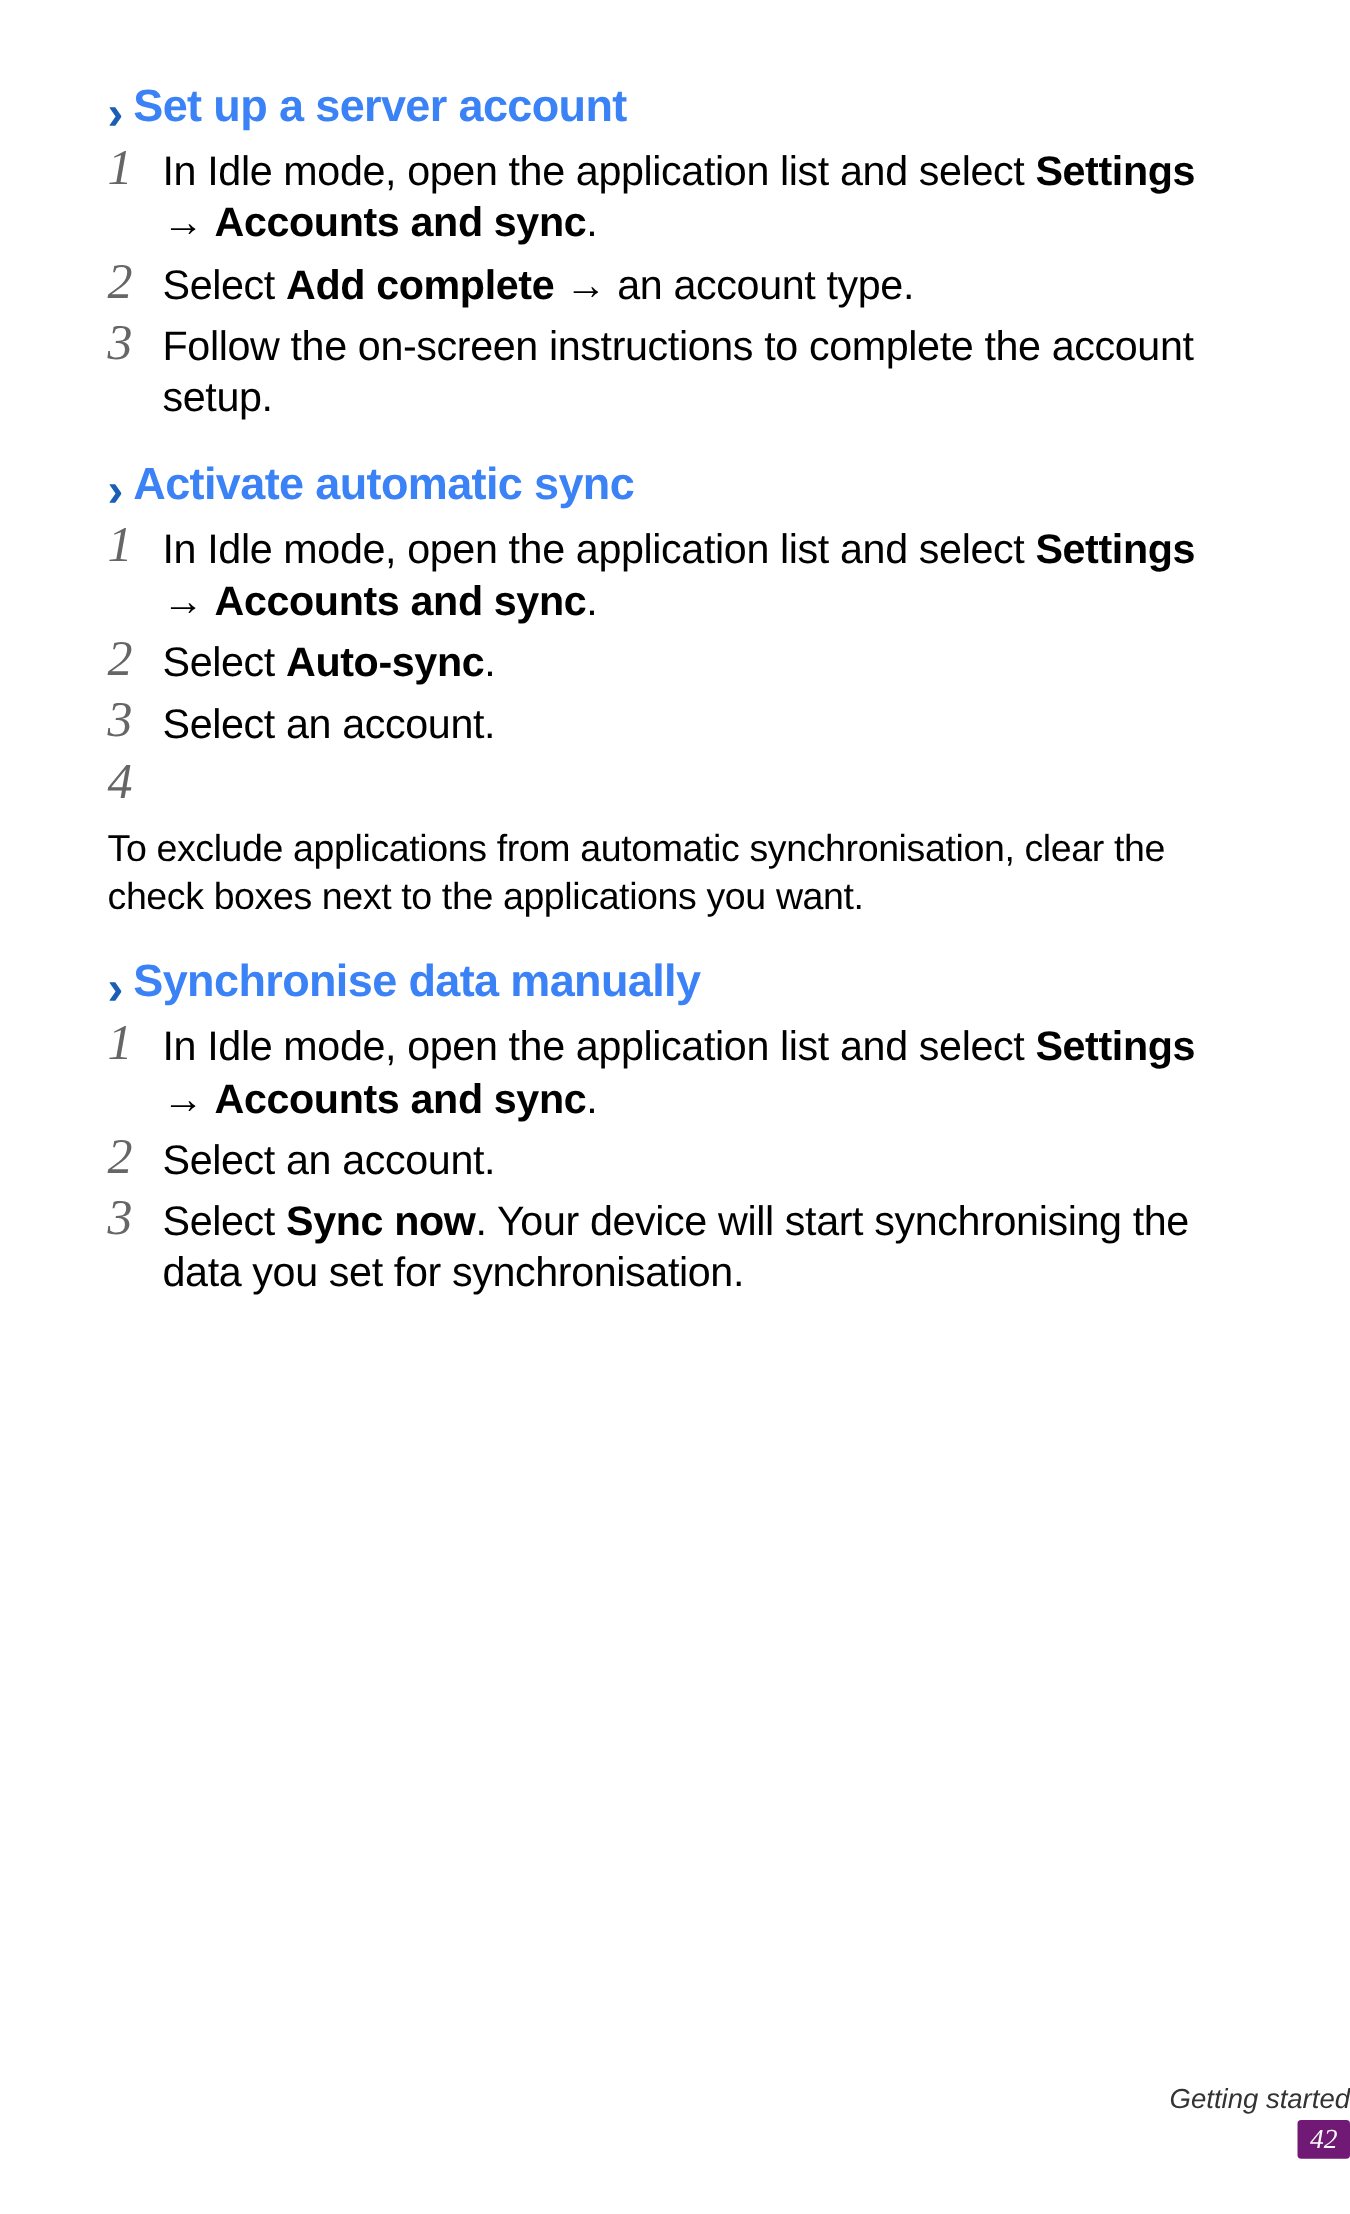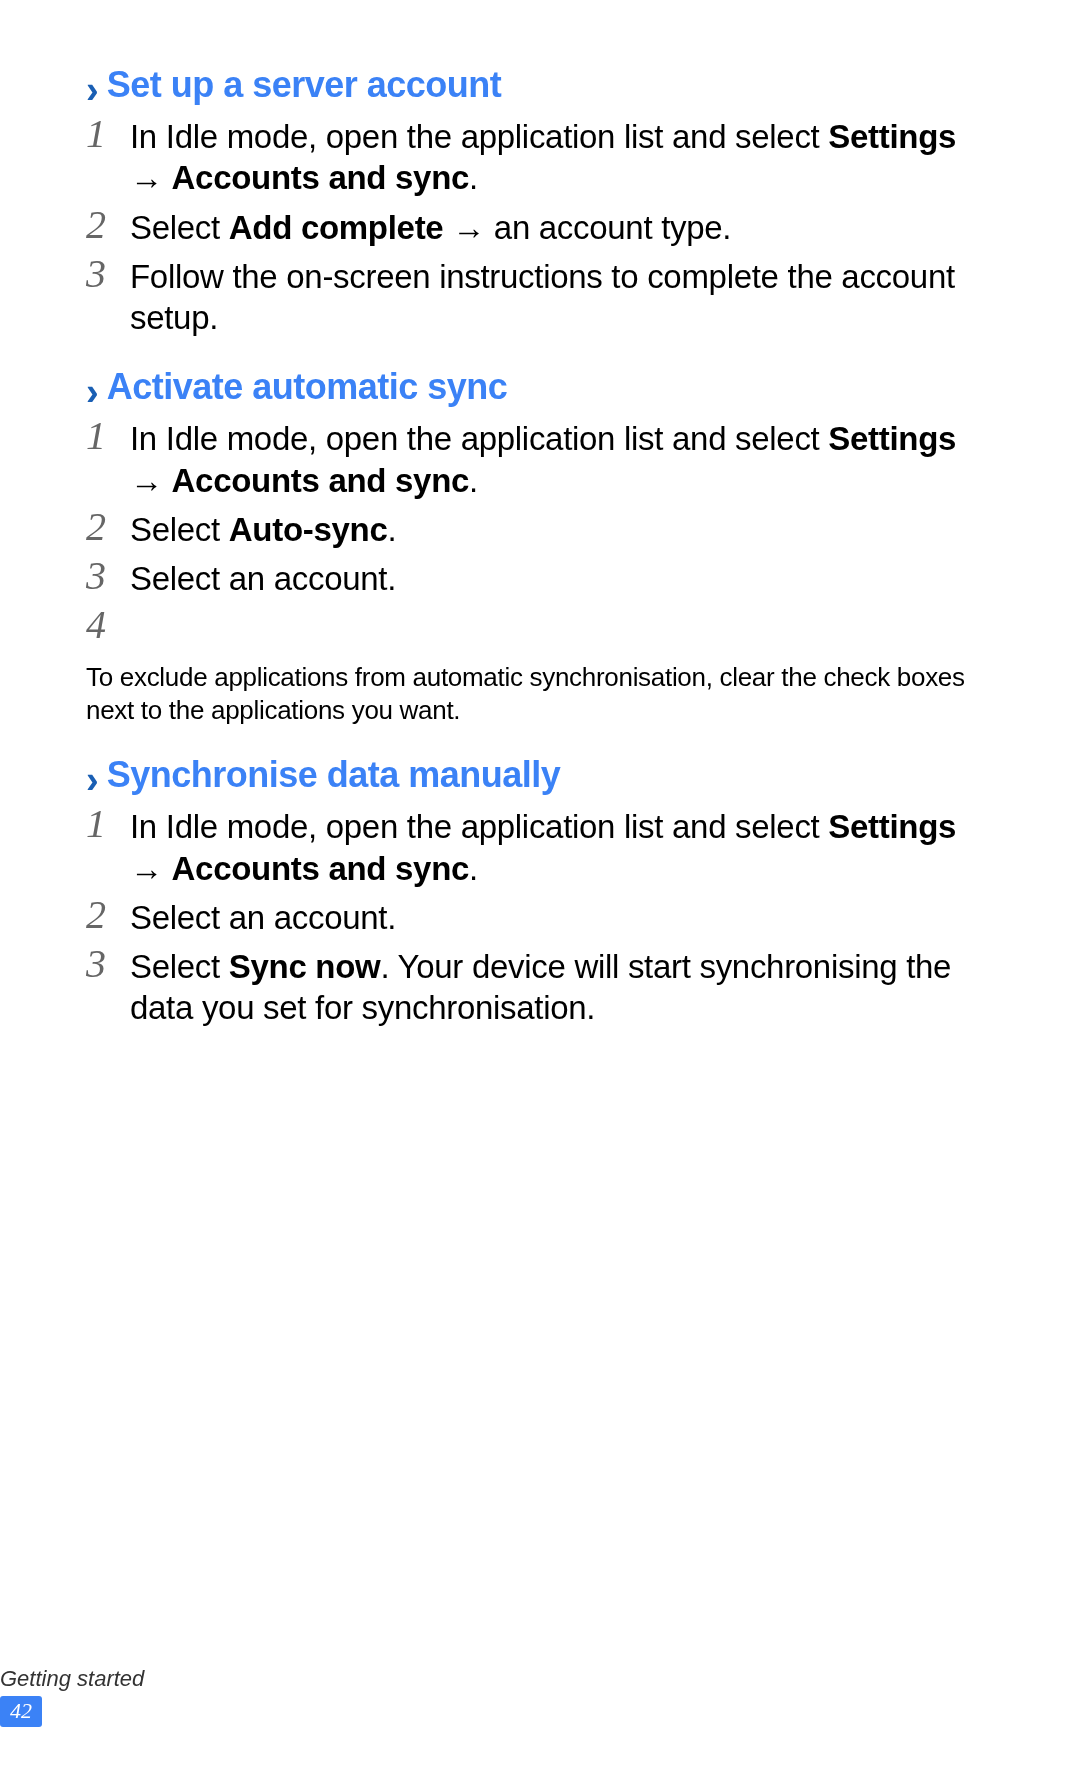--- a/index.html
+++ b/index.html
@@ -62,41 +62,41 @@
     }
     .step-body {
       font-size: 33px;
       line-height: 1.25;
       color: #000;
       padding-top: 0px;
       letter-spacing: -0.3px;
     }
     .step-body b { font-weight: 700; }
     .note {
-      font-size: 26px;
+      font-size: 30px;
       line-height: 1.25;
       margin-top: 14px;
       letter-spacing: -0.3px;
     }
     .footer {
       position: absolute;
       bottom: 44px;
       left: 0;
       right: 0;
-      text-align: left;
+      text-align: right;
     }
     .footer-label {
       font-style: italic;
       font-size: 22px;
       color: #333;
       margin-bottom: 4px;
     }
     .footer-page {
       display: inline-block;
-      background: #3b82f6;
+      background: #701a75;
       color: #fff;
       font-style: italic;
       font-size: 22px;
       padding: 2px 10px 3px;
       border-radius: 3px;
       font-family: Georgia, serif;
     }
   </style>
 </head>
 <body>

